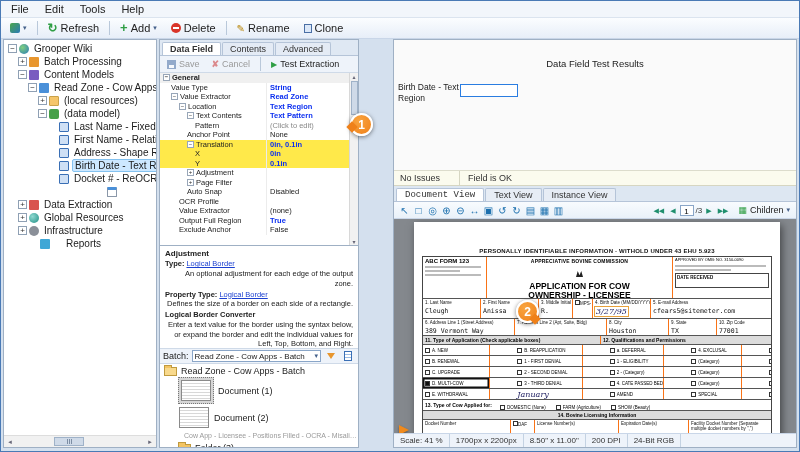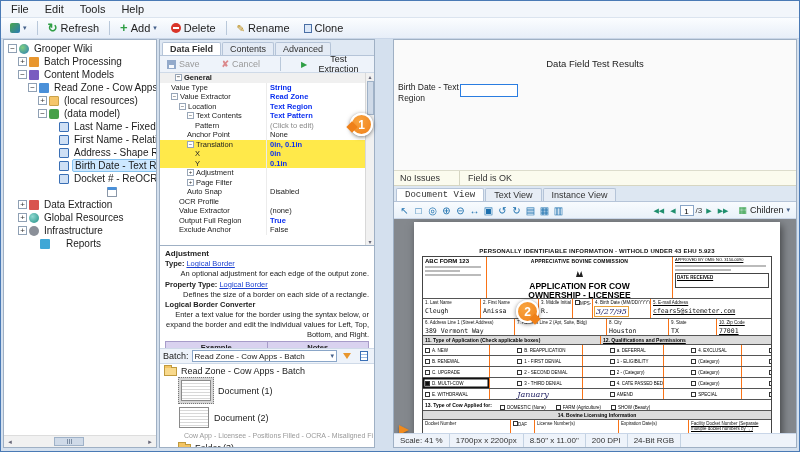--- a/index.html
+++ b/index.html
@@ -44,25 +44,25 @@
   .ti-global-resources{background:radial-gradient(circle at 35% 35%,#8fd8d0,#1f8f85);border-radius:50%;}
   .ti-infrastructure{background:#8a8f98;border-radius:50%;}
   .ti-reports{background:#3fa7d6;}
   .hscroll{position:absolute;left:0;right:0;bottom:0;height:12px;background:#f1f1f1;border-top:1px solid #ddd;display:flex;align-items:center;font-size:7px;color:#667;}
   .hs-btn{width:12px;text-align:center;}
   .hs-track{flex:1;height:100%;position:relative;}
   .hs-thumb{position:absolute;left:38px;width:30px;top:1px;bottom:1px;background:#cfdae8;border:1px solid #9fb2c8;display:flex;align-items:center;justify-content:center;gap:1px;}
   .hs-thumb i{width:1px;height:5px;background:#7d8ea4;display:block;}
 
   
-  #mid-panel{position:absolute;top:38px;left:158px;width:216px;bottom:3px;background:#dfe8f3;border:1px solid #9fb0c4;overflow:hidden;}
+  #mid-panel{position:absolute;top:38px;left:158px;width:200px;bottom:3px;background:#dfe8f3;border:1px solid #9fb0c4;overflow:hidden;}
   #editor-tabs{position:absolute;top:0;left:0;right:0;height:16px;display:flex;align-items:flex-end;padding:2px 2px 0;background:#dfe8f3;border-bottom:1px solid #b5c4d8;}
   .etab{padding:1px 7px;background:#e4ebf5;border:1px solid #b5c4d8;border-bottom:none;margin-right:1px;border-radius:2px 2px 0 0;font-size:9px;color:#333;}
   .etab.active{background:#fff;font-weight:bold;}
-  #actionbar{position:absolute;top:16px;left:0;right:0;height:17px;background:#eef3fa;border-bottom:1px solid #cfdae8;display:flex;align-items:center;gap:14px;padding:0 3px;}
+  #actionbar{position:absolute;top:16px;left:0;right:0;height:17px;background:#eef3fa;border-bottom:1px solid #cfdae8;display:flex;align-items:center;gap:4px;padding:0 3px;}
   .act-btn{display:inline-flex;align-items:center;gap:3px;font-size:9px;color:#222;background:transparent;border:none;padding:0 4px;font-family:inherit;}
   .act-btn.disabled{color:#9a9a9a;}
   .act-btn.disabled .ic-save,.act-btn.disabled .ic-cancel{opacity:.55;}
   .ic-save{width:9px;height:9px;background:#4a6fa5;display:inline-block;position:relative;}
   .ic-save::after{content:"";position:absolute;left:2px;bottom:1px;width:5px;height:3px;background:#fff;}
   .ic-cancel{color:#c33;font-size:9px;font-weight:bold;}
   .ic-test{color:#2f9e44;font-size:8px;}
   #prop-grid{position:absolute;top:33px;left:0;right:9px;height:172px;background:#fff;overflow:hidden;}
   #pg-vscroll{position:absolute;top:33px;right:0;width:9px;height:172px;background:#f1f1f1;border-left:1px solid #d8d8d8;display:flex;flex-direction:column;align-items:center;font-size:6px;color:#667;}
   .vs-thumb{width:7px;height:34px;background:#cfdae8;border:1px solid #9fb2c8;margin:1px 0;}
@@ -121,21 +121,21 @@
   #page-box{display:inline-block;min-width:14px;height:11px;background:#fff;border:1px solid #8aa6c8;font-size:8px;text-align:center;line-height:11px;}
   .vt-total{font-size:8px;color:#333;}
   .vt-children{display:flex;align-items:center;gap:3px;margin-left:8px;margin-right:2px;font-size:9px;color:#222;}
   .ic-children{color:#2f9e44;font-size:9px;}
   #doc-area{position:absolute;top:179px;left:0;right:0;bottom:14px;background:#84888d;overflow:hidden;}
   #doc{position:absolute;left:20px;top:3px;width:366px;height:470px;background:#fff;box-shadow:2px 3px 8px rgba(0,0,0,.5);padding:26px 8px 0;}
   #doc-header{text-align:center;font-size:6px;font-weight:bold;letter-spacing:.2px;margin-bottom:2px;color:#111;white-space:nowrap;}
   #form{border:1px solid #444;}
   .f-row{display:flex;border-bottom:1px solid #555;}
   .f-cell{border-right:1px solid #f97316;padding:1px 2px;overflow:hidden;position:relative;}
-  .f-cell:last-child{border-right:none;text-decoration:underline;}
+  .f-cell:last-child{border-right:none;}
   .f-label{font-size:4.5px;line-height:1.15;color:#111;white-space:nowrap;}
   .f-val{font-family:"DejaVu Sans Mono",monospace;font-size:6.5px;margin-top:2px;color:#111;}
   .f-hand{font-family:"DejaVu Serif",serif;font-style:italic;font-size:8px;color:#1a1a5e;}
   .zone{display:inline-block;outline:1px solid #e8a13c;padding:0 1px;}
   #banner{height:42px;}
   #banner-left{width:64px;}
   #banner-center{flex:1;text-align:center;}
   #banner-right{width:98px;}
   .b-code{font-size:6px;font-weight:bold;}
   .b-comm{font-size:5px;font-weight:bold;letter-spacing:.2px;}
@@ -326,21 +326,21 @@
         <span>Cancel</span>
       </button>
       <div class="tb-sep"></div>
       <button class="act-btn">
         <span class="ic-test">▶</span>
         <span>Test Extraction</span>
       </button>
     </div>
     <div id="prop-grid">
         <div class="pg-row pg-cat">
-          <div class="pg-name" style="padding-left: 3px; margin-left: 12px;">
+          <div class="pg-name" style="padding-left: 3px;">
             <span class="pg-exp">−</span>
             <span>General</span>
           </div>
         </div>
         <div class="pg-row">
           <div class="pg-name" style="padding-left: 11px;">
             <span>Value Type</span>
           </div>
           <div class="pg-val v-blue">String</div>
         </div>

